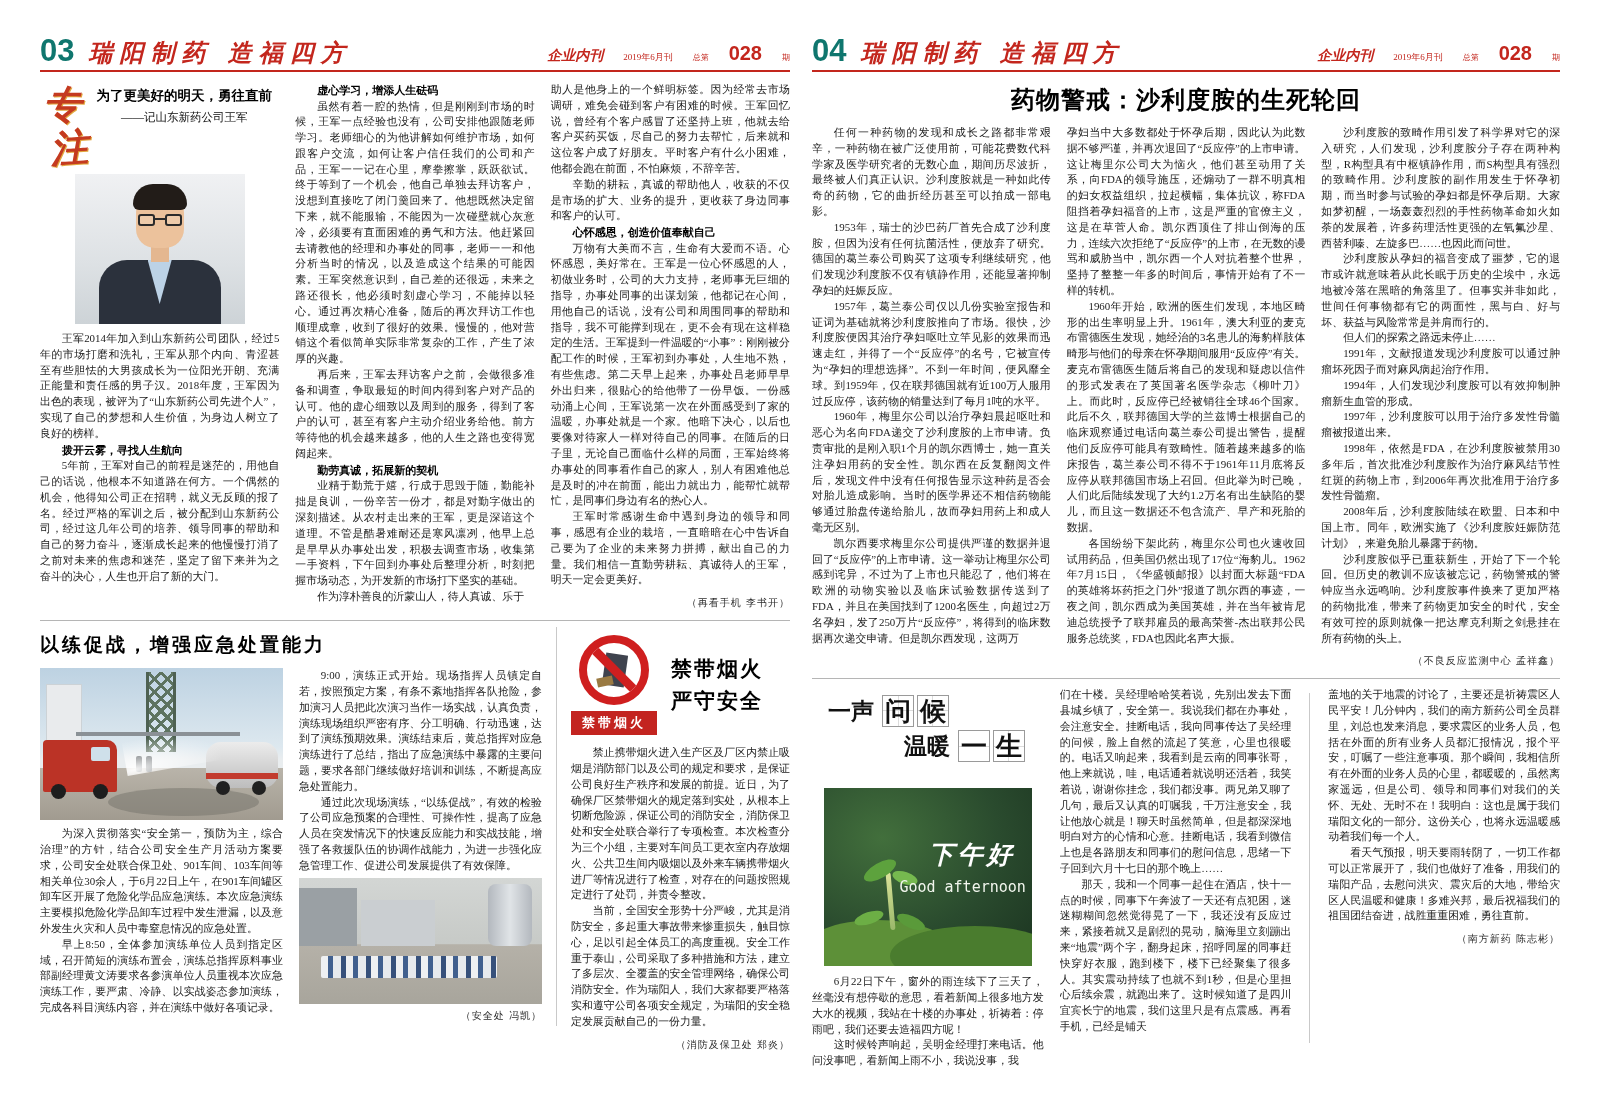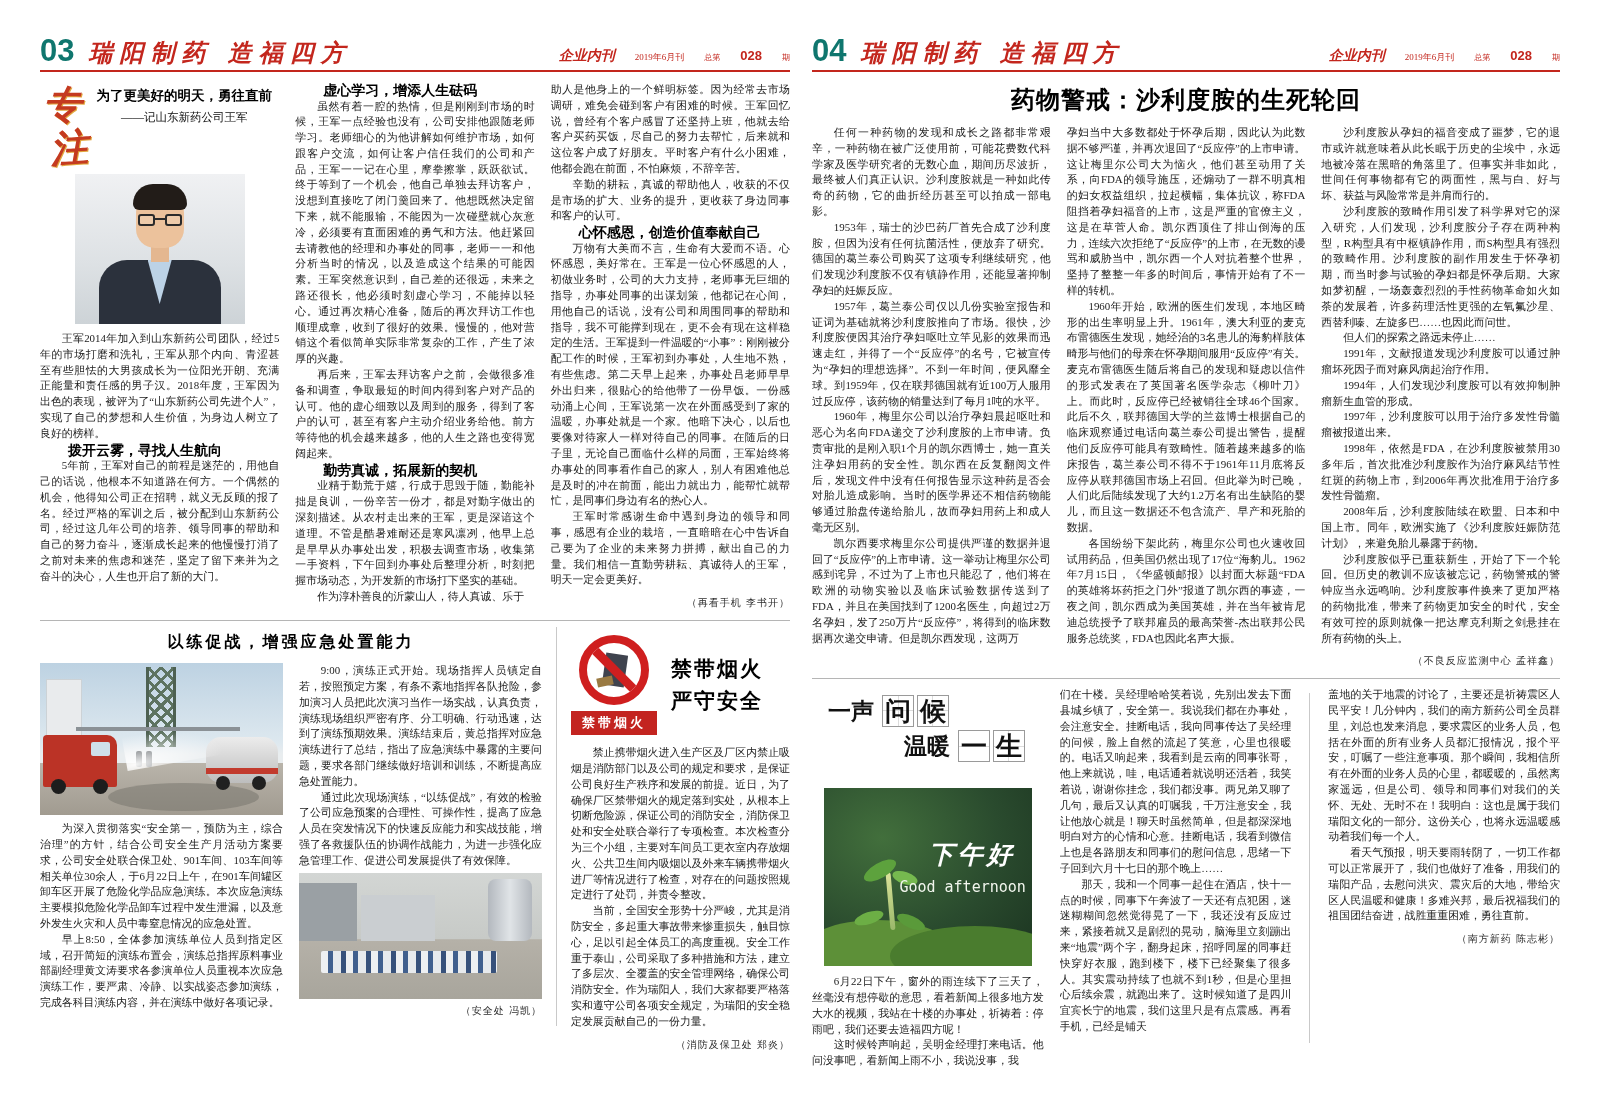--- a/index.html
+++ b/index.html
@@ -11,29 +11,29 @@
   #page4{left:812px;width:748px}
 
   
   .masthead{display:flex;align-items:flex-end;gap:14px;border-bottom:2px solid #c3261d;padding-bottom:5px;height:46px}
   .pageno{font-family:"Liberation Sans",sans-serif;font-weight:700;font-size:31px;line-height:.95;color:#0f766e}
   .slogan{font-family:"DejaVu Serif",serif;font-style:italic;font-weight:700;font-size:24px;line-height:1.05;color:#c3261d;letter-spacing:7px;white-space:nowrap}
   .mast-right{margin-left:auto;display:flex;align-items:baseline;gap:20px;color:#c3261d;white-space:nowrap}
   .mi-label{font-family:"DejaVu Serif",serif;font-style:italic;font-weight:700;font-size:14px}
   .mi-date{font-size:9px}
   .mi-prefix,.mi-suffix{font-size:8px}
-  .mi-no{font-family:"Liberation Sans",sans-serif;font-weight:700;font-size:13px}
+  .mi-no{font-family:"Liberation Sans",sans-serif;font-weight:700;font-size:20px}
 
   
   .cols{display:flex;gap:16px}
   .col{flex:1;min-width:0;overflow:hidden}
   .it-p,.it-pc{font-size:10.9px;line-height:15.8px;text-align:justify;color:#1b1b1b}
   .it-p{text-indent:2em}
   .it-pc{text-indent:0}
-  h4.it-h{font-family:"Liberation Sans",sans-serif;font-size:14px;font-weight:700;color:#000;line-height:16.5px;text-indent:2em}
+  h4.it-h{font-family:"Liberation Sans",sans-serif;font-size:11px;font-weight:700;color:#000;line-height:16.5px;text-indent:2em}
   .it-sig{font-size:10px;color:#2e2e2e;text-align:right;margin-top:8px;letter-spacing:1px;font-family:"DejaVu Serif",serif}
   .it-cap,.photo-cap{font-size:10px;color:#2e2e2e;text-align:right;margin-top:5px;letter-spacing:1px;font-family:"DejaVu Serif",serif}
 
   
   .feature{margin-top:10px}
   .f-head{display:flex;gap:5px;margin-bottom:5px}
   .motto{width:44px;display:flex;flex-direction:column;align-items:center;padding-top:2px}
   .motto .ch{font-family:"DejaVu Serif",serif;font-style:italic;font-weight:900;font-size:38px;line-height:1.12;color:#c43a20;text-shadow:1px 1px 0 #e2a83e}
   .motto .ch:nth-child(2){transform:translateX(7px) rotate(-4deg)}
   .f-titles{flex:1;text-align:center;padding-top:5px}
@@ -51,21 +51,21 @@
   .pt-gl,.pt-gr{position:absolute;top:40px;width:17px;height:12px;border:2px solid #2b2b2b;border-radius:3px;background:rgba(255,255,255,.15)}
   .pt-gl{left:63px}.pt-gr{left:90px}
   .pt-gb{position:absolute;top:44px;left:80px;width:10px;height:2px;background:#2b2b2b}
 
   .rule{border:none;border-top:1px solid #b5b5b5;margin-top:10px}
   .vrule{width:1px;background:#c9c9c9;align-self:stretch;margin:6px 2px 26px}
 
   
   .p3bottom{display:flex;gap:12px}
   .drill{width:502px}
-  .drill-title{font-family:Liberation Serif, serif;font-weight:700;font-size:16px;text-align:center;letter-spacing:3px;margin:11px 0 10px;color:#000}
+  .drill-title{font-family:Liberation Serif, serif;font-weight:700;font-size:19px;text-align:left;letter-spacing:3px;margin:11px 0 10px;color:#000}
   .cols2{display:flex;gap:16px}
   .cols2 .col{flex:1}
 
   
   .photo-fd{width:100%;height:152px;position:relative;overflow:hidden;margin-bottom:6px;
     background:linear-gradient(180deg,#bdd2e2 0%,#dde8ef 52%,#e9edef 60%)}
   .fd-ground{position:absolute;bottom:0;width:100%;height:52px;background:linear-gradient(180deg,#b9b4aa,#a19b90)}
   .fd-wet{position:absolute;bottom:4px;left:28%;width:62%;height:28px;background:rgba(116,114,106,.5);border-radius:50%}
   .fd-bldg{position:absolute;left:6px;top:16px;width:36px;height:62px;background:#e9ebed;border:1px solid #ccd2d6}
   .fd-tower{position:absolute;left:106px;top:4px;width:30px;height:80px;
@@ -289,22 +289,22 @@
           <p class="it-p">1957年，葛兰泰公司仅以几份实验室报告和证词为基础就将沙利度胺推向了市场。很快，沙利度胺便因其治疗孕妇呕吐立竿见影的效果而迅速走红，并得了一个“反应停”的名号，它被宣传为“孕妇的理想选择”。不到一年时间，便风靡全球。到1959年，仅在联邦德国就有近100万人服用过反应停，该药物的销量达到了每月1吨的水平。</p>
           <p class="it-p">1960年，梅里尔公司以治疗孕妇晨起呕吐和恶心为名向FDA递交了沙利度胺的上市申请。负责审批的是刚入职1个月的凯尔西博士，她一直关注孕妇用药的安全性。凯尔西在反复翻阅文件后，发现文件中没有任何报告显示这种药是否会对胎儿造成影响。当时的医学界还不相信药物能够通过胎盘传递给胎儿，故而孕妇用药上和成人毫无区别。</p>
           <p class="it-p">凯尔西要求梅里尔公司提供严谨的数据并退回了“反应停”的上市申请。这一举动让梅里尔公司感到诧异，不过为了上市也只能忍了，他们将在欧洲的动物实验以及临床试验数据传送到了FDA，并且在美国找到了1200名医生，向超过2万名孕妇，发了250万片“反应停”，将得到的临床数据再次递交申请。但是凯尔西发现，这两万</p>
         </div>
       <div class="col">
           <p class="it-pc">孕妇当中大多数都处于怀孕后期，因此认为此数据不够严谨，并再次退回了“反应停”的上市申请。这让梅里尔公司大为恼火，他们甚至动用了关系，向FDA的领导施压，还煽动了一群不明真相的妇女权益组织，拉起横幅，集体抗议，称FDA阻挡着孕妇福音的上市，这是严重的官僚主义，这是在草菅人命。凯尔西顶住了排山倒海的压力，连续六次拒绝了“反应停”的上市，在无数的谩骂和威胁当中，凯尔西一个人对抗着整个世界，坚持了整整一年多的时间后，事情开始有了不一样的转机。</p>
           <p class="it-p">1960年开始，欧洲的医生们发现，本地区畸形的出生率明显上升。1961年，澳大利亚的麦克布雷德医生发现，她经治的3名患儿的海豹样肢体畸形与他们的母亲在怀孕期间服用“反应停”有关。麦克布雷德医生随后将自己的发现和疑虑以信件的形式发表在了英国著名医学杂志《柳叶刀》上。而此时，反应停已经被销往全球46个国家。此后不久，联邦德国大学的兰兹博士根据自己的临床观察通过电话向葛兰泰公司提出警告，提醒他们反应停可能具有致畸性。随着越来越多的临床报告，葛兰泰公司不得不于1961年11月底将反应停从联邦德国市场上召回。但此举为时已晚，人们此后陆续发现了大约1.2万名有出生缺陷的婴儿，而且这一数据还不包含流产、早产和死胎的数据。</p>
           <p class="it-p">各国纷纷下架此药，梅里尔公司也火速收回试用药品，但美国仍然出现了17位“海豹儿。1962年7月15日，《华盛顿邮报》以封面大标题“FDA的英雄将坏药拒之门外”报道了凯尔西的事迹，一夜之间，凯尔西成为美国英雄，并在当年被肯尼迪总统授予了联邦雇员的最高荣誉-杰出联邦公民服务总统奖，FDA也因此名声大振。</p>
         </div>
       <div class="col">
+          <p class="it-p">沙利度胺的致畸作用引发了科学界对它的深入研究，人们发现，沙利度胺分子存在两种构型，R构型具有中枢镇静作用，而S构型具有强烈的致畸作用。沙利度胺的副作用发生于怀孕初期，而当时参与试验的孕妇都是怀孕后期。大家如梦初醒，一场轰轰烈烈的手性药物革命如火如荼的发展着，许多药理活性更强的左氧氟沙星、西替利嗪、左旋多巴……也因此而问世。</p>
           <p class="it-p">沙利度胺从孕妇的福音变成了噩梦，它的退市或许就意味着从此长眠于历史的尘埃中，永远地被冷落在黑暗的角落里了。但事实并非如此，世间任何事物都有它的两面性，黑与白、好与坏、获益与风险常常是并肩而行的。</p>
-          <p class="it-p">沙利度胺的致畸作用引发了科学界对它的深入研究，人们发现，沙利度胺分子存在两种构型，R构型具有中枢镇静作用，而S构型具有强烈的致畸作用。沙利度胺的副作用发生于怀孕初期，而当时参与试验的孕妇都是怀孕后期。大家如梦初醒，一场轰轰烈烈的手性药物革命如火如荼的发展着，许多药理活性更强的左氧氟沙星、西替利嗪、左旋多巴……也因此而问世。</p>
           <p class="it-p">但人们的探索之路远未停止……</p>
           <p class="it-p">1991年，文献报道发现沙利度胺可以通过肿瘤坏死因子而对麻风病起治疗作用。</p>
           <p class="it-p">1994年，人们发现沙利度胺可以有效抑制肿瘤新生血管的形成。</p>
           <p class="it-p">1997年，沙利度胺可以用于治疗多发性骨髓瘤被报道出来。</p>
           <p class="it-p">1998年，依然是FDA，在沙利度胺被禁用30多年后，首次批准沙利度胺作为治疗麻风结节性红斑的药物上市，到2006年再次批准用于治疗多发性骨髓瘤。</p>
           <p class="it-p">2008年后，沙利度胺陆续在欧盟、日本和中国上市。同年，欧洲实施了《沙利度胺妊娠防范计划》，来避免胎儿暴露于药物。</p>
           <p class="it-p">沙利度胺似乎已重获新生，开始了下一个轮回。但历史的教训不应该被忘记，药物警戒的警钟应当永远鸣响。沙利度胺事件换来了更加严格的药物批准，带来了药物更加安全的时代，安全有效可控的原则就像一把达摩克利斯之剑悬挂在所有药物的头上。</p>
           <p class="it-sig">（不良反应监测中心 孟祥鑫）</p>
         </div>
     </div>

